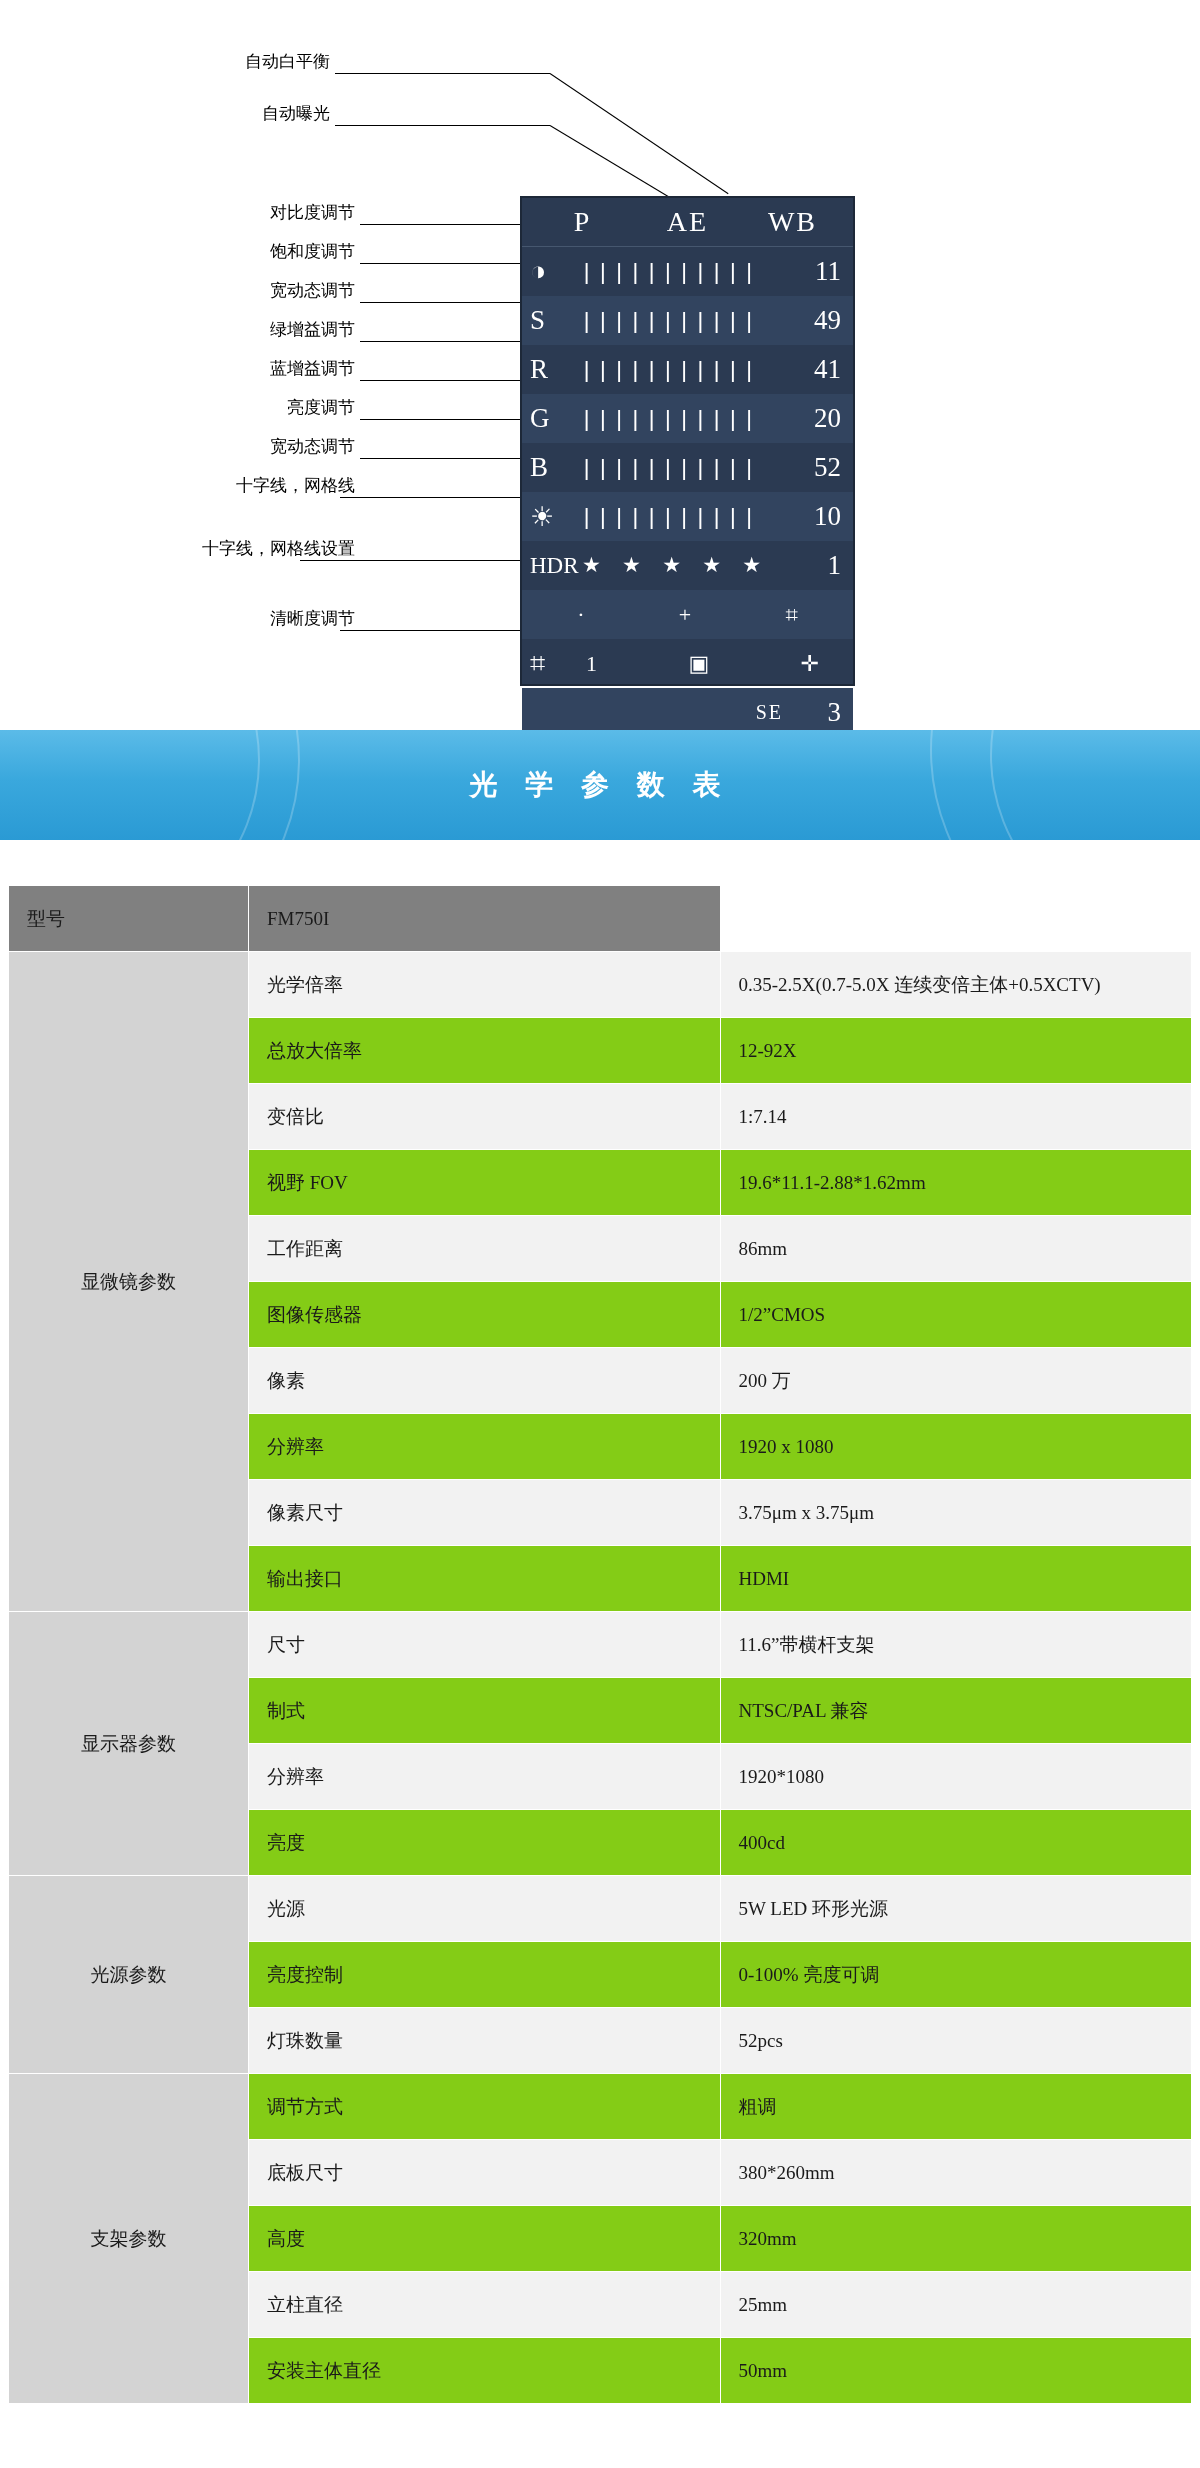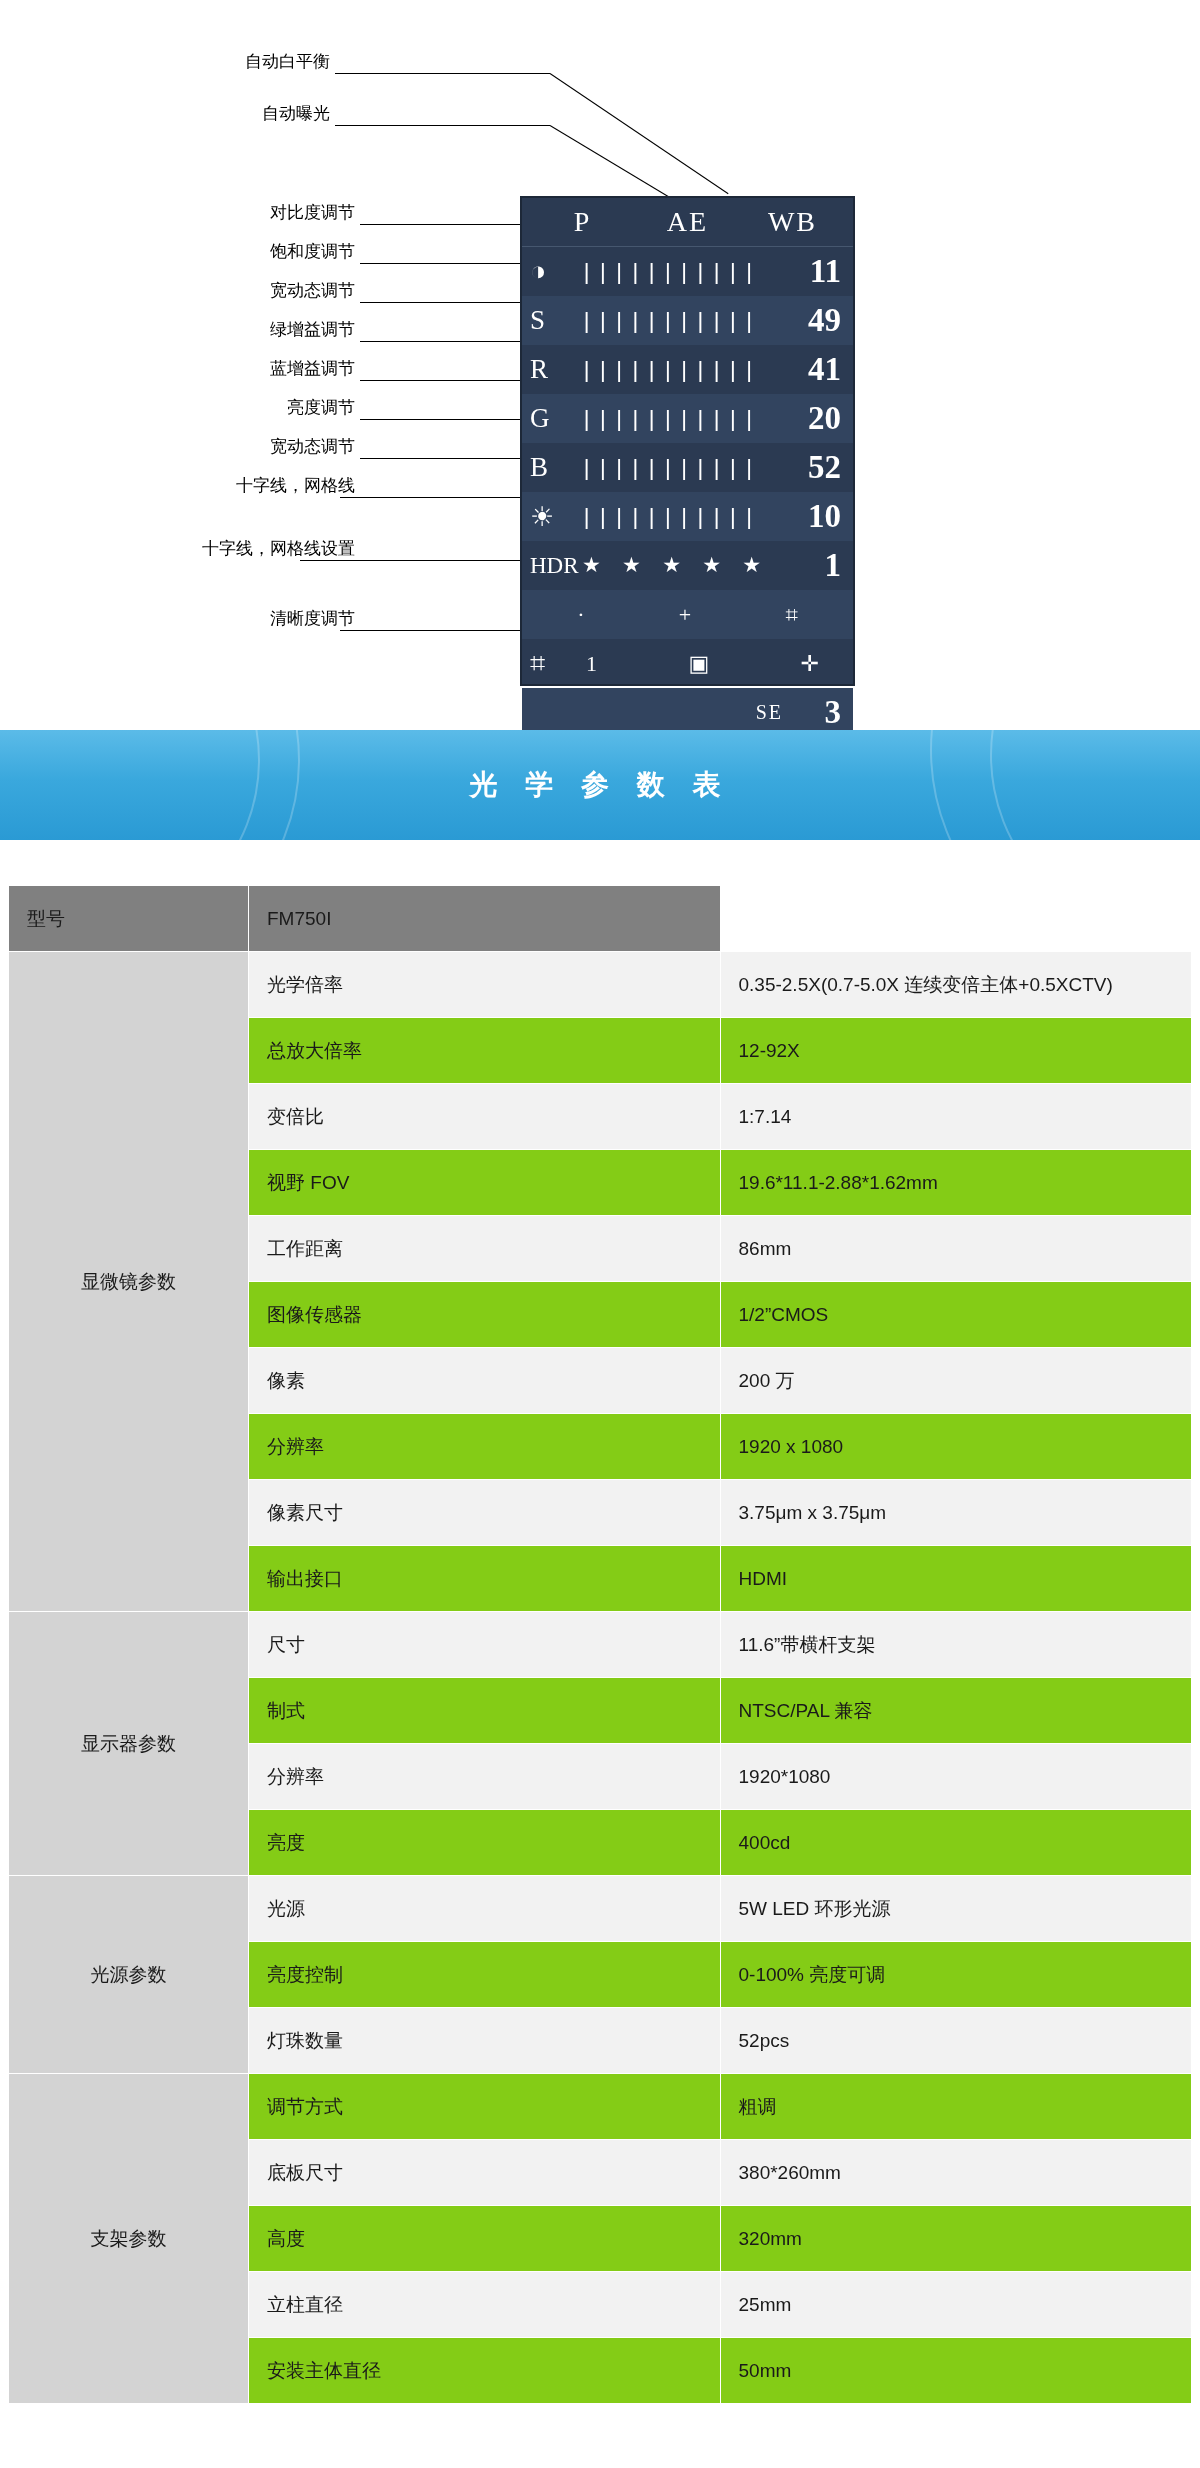--- a/index.html
+++ b/index.html
@@ -57,24 +57,23 @@
     font-size: 22px;
     letter-spacing: 3px;
     white-space: nowrap;
     overflow: hidden;
     font-family: "DejaVu Sans Mono", monospace;
     padding-left: 4px;
   }
   .osd-val {
     width: 56px;
     text-align: right;
-    font-size: 33px;
+    font-size: 27px;
     flex: 0 0 56px;
     padding-right: 4px;
-    font-weight: bold;
   }
   .osd-stars {
     flex: 1;
     font-size: 21px;
     letter-spacing: 8px;
     padding-left: 6px;
   }
   .osd-icons {
     flex: 1;
     display: flex;
@@ -151,21 +150,21 @@
     border-collapse: collapse;
     width: 1184px;
     table-layout: fixed;
   }
   table.spec td {
     border: 1px solid #ffffff;
     height: 66px;
     padding: 4px 18px;
     font-size: 19px;
     color: #1a1a1a;
-    font-family: Liberation Sans, sans-serif;
+    font-family: Liberation Serif, serif;
     vertical-align: middle;
   }
   td.group {
     width: 240px;
     background: #d3d3d3;
     text-align: center;
     font-size: 20px;
   }
   td.model-key {
     background: #808080;

